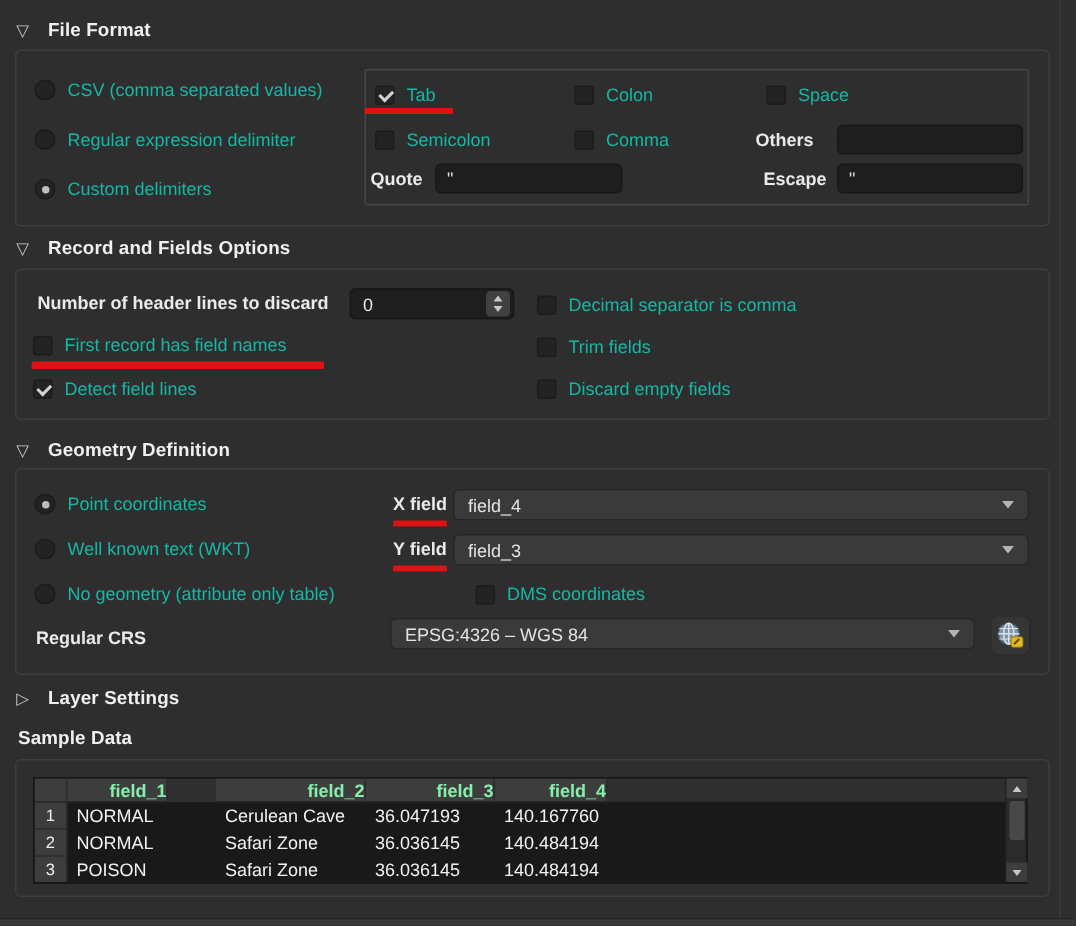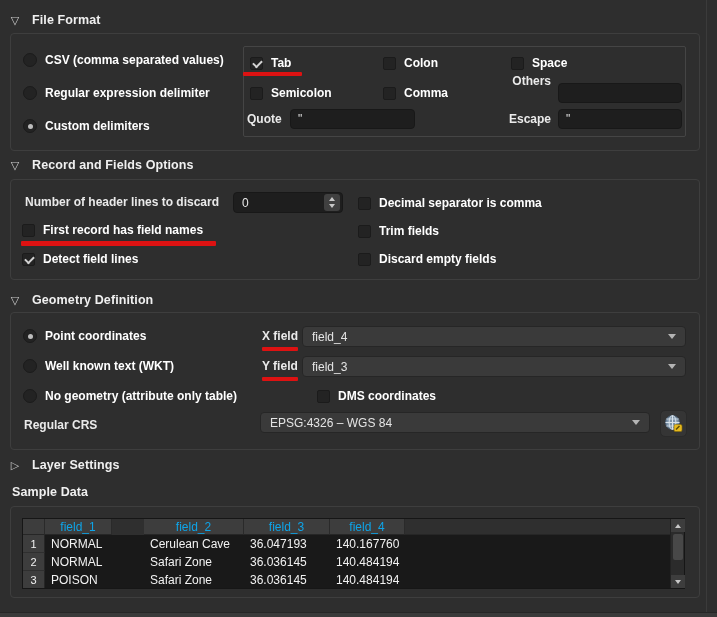--- a/index.html
+++ b/index.html
@@ -9,21 +9,21 @@
     background:#2e2e2e; overflow:hidden;
     font-family:"Liberation Sans","DejaVu Sans",sans-serif;
     color:#d6d6d6; font-size:12px;
   }
   .sec-header { position:absolute; left:8px; display:flex; align-items:center; gap:10px; height:16px; cursor:default; }
   .tri { font-size:11px; color:#c9c9c9; width:14px; text-align:center; }
   .sec-title { font-weight:700; font-size:12.5px; color:#f0f0f0; letter-spacing:.1px; }
   .gbox { position:absolute; left:10px; width:690px; border:1px solid #3e3e3e; border-radius:4px; }
   .ibox { position:absolute; border:1px solid #454545; border-radius:2px; }
   .row { position:absolute; display:flex; align-items:center; gap:8px; height:18px; }
-  .lbl { color:#ffffff; white-space:nowrap;font-weight:bold; }
+  .lbl { color:#14b8a6; white-space:nowrap; }
   .blbl { font-weight:700; color:#eaeaea; white-space:nowrap; }
   .radio { width:14px; height:14px; border-radius:50%; background:#232323; border:1px solid #1b1b1b; display:flex; flex:0 0 auto; }
   .radio.sel::after { content:""; width:5px; height:5px; border-radius:50%; background:#bdbdbd; margin:auto; }
   .cb { width:13px; height:13px; border-radius:2px; background:#232323; border:1px solid #1b1b1b; flex:0 0 auto; position:relative; }
   .cb.checked::after { content:""; position:absolute; left:2px; top:2px; width:7px; height:4px;
     border-left:2px solid #d2d2d2; border-bottom:2px solid #d2d2d2; transform:rotate(-45deg); }
   .ledit { position:absolute; background:#1e1e1e; border:1px solid #181818; border-radius:4px;
     color:#e0e0e0; font-family:inherit; font-size:12px; padding:0 7px; outline:none; }
   .combo { position:absolute; background:#3a3a3a; border:1px solid #262626; border-radius:4px;
     display:flex; align-items:center; padding:0 9px; color:#e4e4e4; }
@@ -40,21 +40,21 @@
   .crs-btn { position:absolute; width:27px; height:27px; background:#353535; border:1px solid #2a2a2a;
     border-radius:5px; display:flex; align-items:center; justify-content:center; }
   
   .table { position:absolute; left:22px; top:518px; width:663px; height:71px;
     display:flex; background:#191919; border:1px solid #161616; }
   .t-main { flex:1; display:flex; flex-direction:column; overflow:hidden; }
   .t-row { display:flex; height:18px; background:#191919; }
   .t-row.t-head { height:16px; background:#2f2f2f; }
   .t-cell { color:#f2f2f2; font-size:12px; line-height:18px; padding-left:6px; white-space:nowrap; overflow:hidden; }
   .t-head .t-cell { background:#3d3d3d; border-right:1px solid #2a2a2a; border-bottom:1px solid #262626;
-    text-align:center; padding:0; line-height:16px; color:#0ea5e9; }
+    text-align:right; padding:0; line-height:16px; color:#86efac;font-weight:bold; }
   .t-num { background:#3d3d3d; border-right:1px solid #262626; border-bottom:1px solid #2f2f2f;
     text-align:center; padding:0; font-size:11px; line-height:18px; }
   .c-num { width:22px; flex:0 0 22px; }
   .c1 { width:67px; flex:0 0 67px; }
   .c2 { width:100px; flex:0 0 100px;margin-left:32px; }
   .c3 { width:86px; flex:0 0 86px; }
   .c4 { width:75px; flex:0 0 75px; }
   .t-fillcell { flex:1; }
   .t-scroll { width:14px; flex:0 0 14px; background:#2b2b2b; border-left:1px solid #222;
     display:flex; flex-direction:column; align-items:center; }
@@ -105,21 +105,21 @@
   <div class="redbar" style="left: 243px; top: 72px; width: 59px; height: 4px; background: rgb(221, 18, 18);"></div>
 
   <div class="row" style="left:250px;top:84px">
     <span class="cb"></span>
     <span class="lbl">Semicolon</span>
   </div>
   <div class="row" style="left:383px;top:84px">
     <span class="cb"></span>
     <span class="lbl">Comma</span>
   </div>
-  <div class="row" style="left:495px;top:72px;width:56px;justify-content:flex-end">
+  <div class="row" style="left:495px;top:84px;width:56px;justify-content:center">
     <span class="blbl">Others</span>
   </div>
   <input class="ledit" style="left: 558px; top: 83px; width: 124px; height: 20px;" value="">
 
   <div class="row" style="left:247px;top:110px">
     <span class="blbl">Quote</span>
   </div>
   <input class="ledit" style="left: 290px; top: 109px; width: 125px; height: 20px;" value="&quot;">
   <div class="row" style="left:495px;top:110px;width:56px;justify-content:flex-end">
     <span class="blbl">Escape</span>

